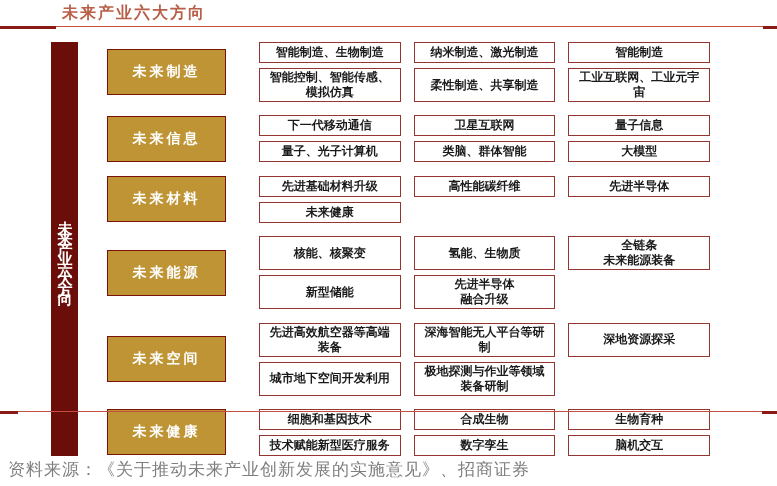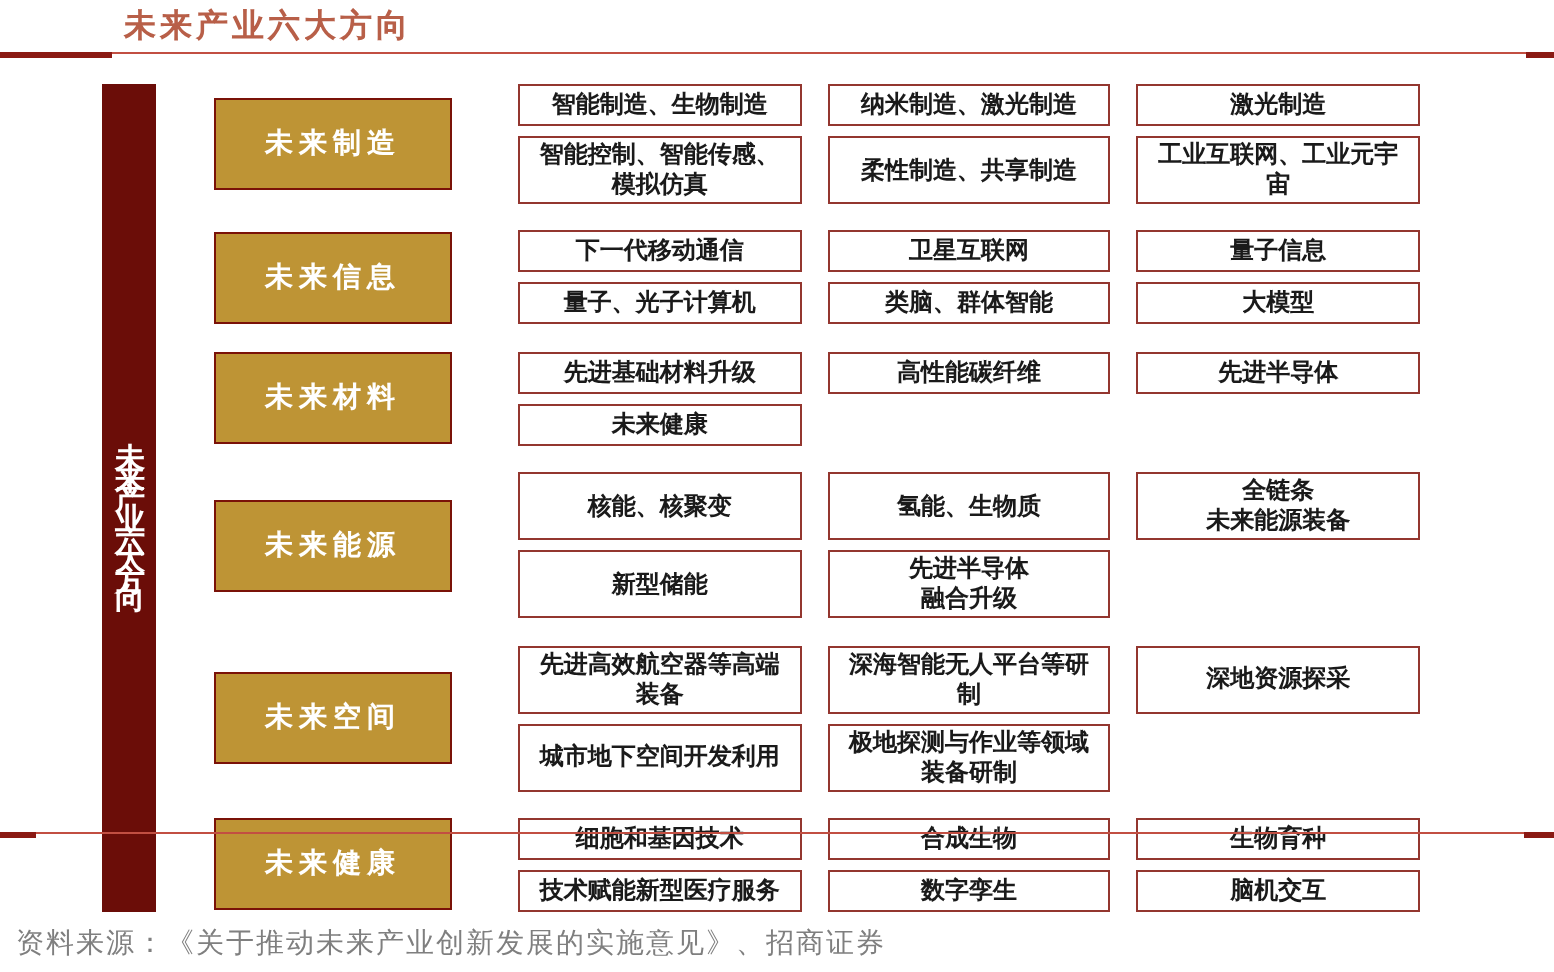--- a/index.html
+++ b/index.html
@@ -115,21 +115,21 @@
     min-height:21px;
     padding:1px 4px;
     white-space:pre-line;
   }
   
   .footer{position:absolute;left:0;right:0;bottom:0;}
   .footer .thick-left{width:18px;}
   .footer .thick-right{width:15px;}
   .source{
     color:var(--source_gray);
-    font-size:14px;
+    font-size:17px;
     padding:4px 0 5px 8px;
     letter-spacing:1px;
     margin-top:40px;
   }
 </style>
 </head>
 <body>
 
 <div class="header">
   <div class="page-title">未来产业六大方向</div>
@@ -145,21 +145,21 @@
     <span>未来产业六大方向</span>
   </div>
 
   <div class="rows">
 
     <div class="drow">
       <div class="dlabel">未来制造</div>
       <div class="boxes">
         <div class="ibox">智能制造、生物制造</div>
         <div class="ibox">纳米制造、激光制造</div>
-        <div class="ibox">激光制造</div>
+        <div class="ibox">智能制造</div>
         <div class="ibox">智能控制、智能传感、模拟仿真</div>
         <div class="ibox">柔性制造、共享制造</div>
         <div class="ibox">工业互联网、工业元宇宙</div>
       </div>
     </div>
 
     <div class="drow">
       <div class="dlabel">未来信息</div>
       <div class="boxes">
         <div class="ibox">下一代移动通信</div>

